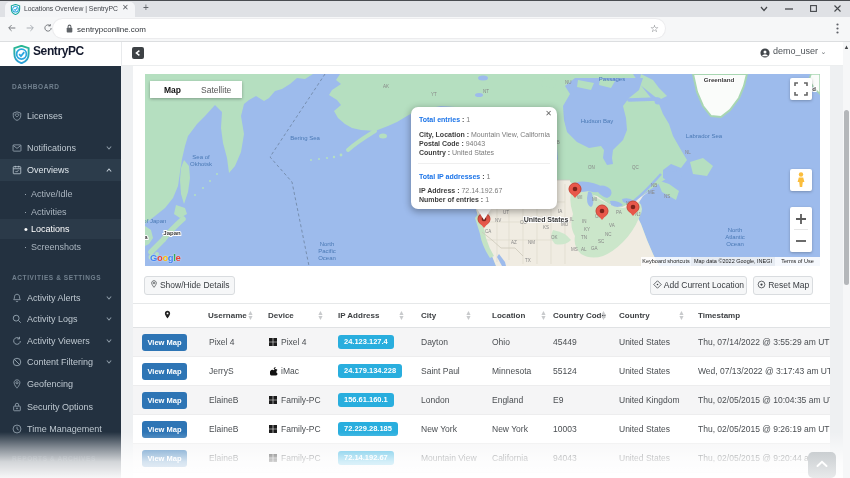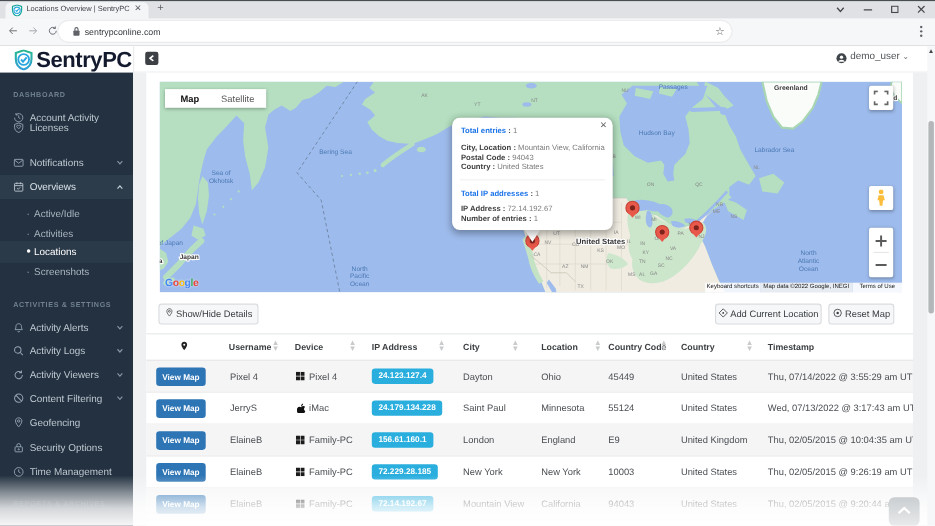--- a/index.html
+++ b/index.html
@@ -15,21 +15,21 @@
 #tabx { left:122px; top:3px; font-size:8px; color:#5f6368; }
 #newtab { left:143px; top:2px; font-size:10px; color:#5f6368; }
 #toolbar { left:0; top:17px; width:850px; height:24px; background:#f6f7f8; }
 #omnibox { left:53px; top:19px; width:612px; height:19px; background:#fff; border-radius:10px; box-shadow:0 0 0 1px #ececee; }
 #urltext { left:77px; top:25px; font-size:8px; color:#33373c; }
 #toolbarline { left:0; top:41px; width:850px; height:1px; background:#dcdee0; }
 
 
 #appheader { left:0; top:42px; width:850px; height:24px; background:#fff; border-bottom:1px solid #eceeef; }
 #logoarea { left:0; top:42px; width:122px; height:24px; background:#fff; border-right:1px solid #e8eaec; }
-#logotext { left:33px; top:44px; font-size:20px; font-weight:bold; color:#141a2e; letter-spacing:-0.4px; }
+#logotext { left:33px; top:44px; font-size:12px; font-weight:bold; color:#141a2e; letter-spacing:-0.4px; }
 #collapsebtn { left:132px; top:47px; width:12px; height:12px; background:#3d4145; border-radius:2px; }
 #userarea { left:773px; top:46px; font-size:9px; color:#4e5358; }
 
 
 #sidebar { left:0; top:66px; width:121px; height:412px; background:#233140; }
 .shead { position:absolute; left:12px; font-size:6.5px; font-weight:bold; color:#71808e; letter-spacing:0.6px; }
 .sitem { position:absolute; left:0; width:121px; height:21px; color:#bec8d0; font-size:9px; }
 .sitem .lab { position:absolute; left:27px; top:50%; transform:translateY(-50%); }
 .sitem svg { position:absolute; left:12px; top:50%; transform:translateY(-50%); }
 .chev { position:absolute; right:9px !important; left:auto !important; top:50%; transform:translateY(-50%); }
@@ -148,27 +148,20 @@
     </div>
   <svg class="abs" style="left:760px;top:48px" width="10" height="10" viewBox="0 0 24 24">
       <circle cx="12" cy="12" r="11" fill="#40454a"></circle>
       <circle cx="12" cy="9.5" r="3.6" fill="#fff"></circle>
       <path d="M4.5,19.5 a8,6.5 0 0 1 15,0 z" fill="#fff"></path>
     </svg>
     <div class="abs" id="userarea">demo_user <span style="font-size:7px;color:#6b7075">⌄</span></div>
 
   <div class="abs" id="sidebar"></div>
   <div class="shead" style="top:83px">DASHBOARD</div>
-  <div class="sitem" style="top:96px">
-      <svg width="10" height="10" viewBox="0 0 24 24" fill="none" stroke="#96a5b1" stroke-width="2">
-        <path d="M3 12 a9 9 0 1 0 3 -6.7 M6 2 v4 h4"></path>
-        <path d="M12 7 v5 l3.5 2"></path>
-      </svg>
-      <span class="lab">Account Activity</span>
-    </div>
   <div class="sitem" style="top:105px">
       <svg width="10" height="10" viewBox="0 0 24 24" fill="none" stroke="#96a5b1" stroke-width="2">
         <path d="M12 2 L21 5 V11 C21 17.5 17 21 12 22.5 C7 21 3 17.5 3 11 V5 Z"></path>
         <path d="M12 8 c-1.5-2-4.5-1-4.5 1.2 c0 2 2.5 3.5 4.5 5 c2-1.5 4.5-3 4.5-5 C16.5 7 13.5 6 12 8 Z"></path>
       </svg>
       <span class="lab">Licenses</span>
     </div>
   <div class="sitem" style="top:137px">
       <svg width="10" height="10" viewBox="0 0 24 24" fill="none" stroke="#96a5b1" stroke-width="2">
         <rect x="2.5" y="4.5" width="19" height="15" rx="1.5"></rect>

